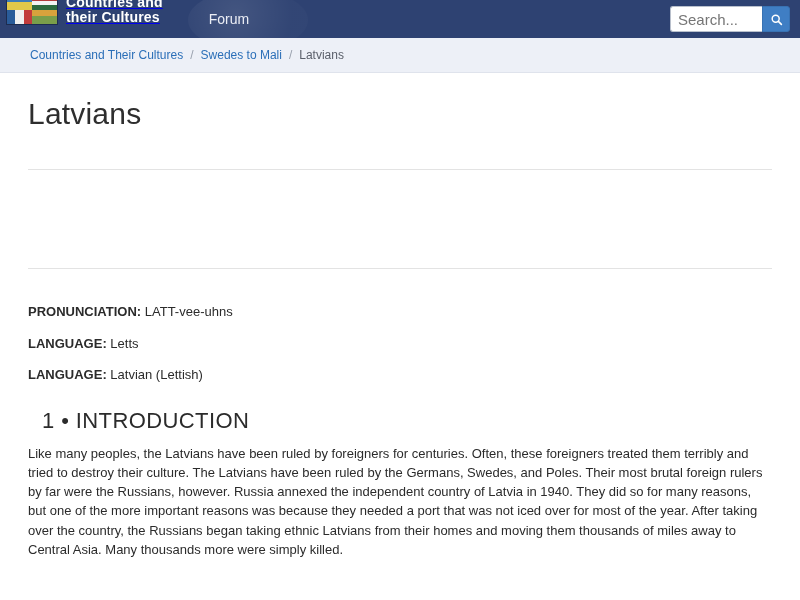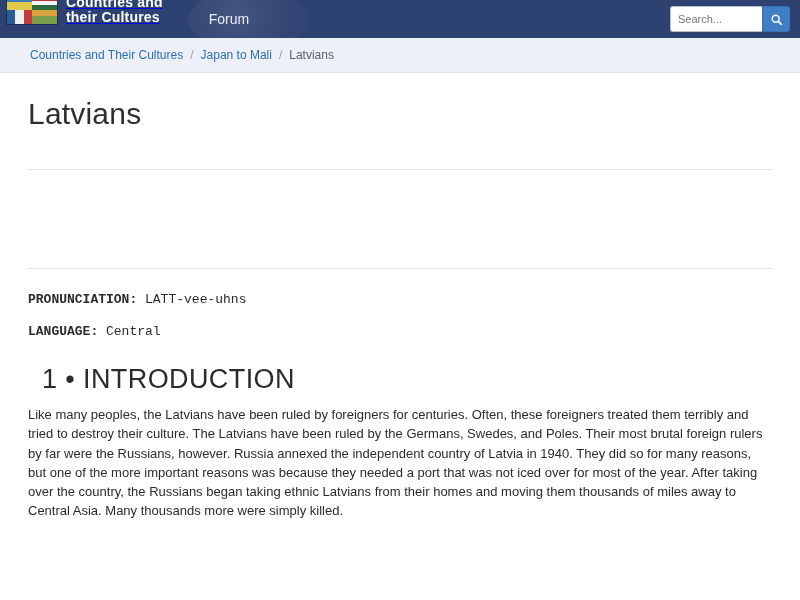--- a/index.html
+++ b/index.html
@@ -76,21 +76,21 @@
     display: flex;
     height: 26px;
   }
   .search-input {
     width: 92px;
     height: 26px;
     border: 1px solid #b9c0cc;
     border-right: none;
     border-radius: 3px 0 0 3px;
     padding: 0 7px;
-    font-size: 11px;
+    font-size: 15px;
     color: #555;
     outline: none;
     background: #fff;
     font-family: "Liberation Sans", sans-serif;
   }
   .search-btn {
     width: 28px; height: 26px;
     background: #3f7ec4;
     border: 1px solid #3872b3;
     border-radius: 0 3px 3px 0;
@@ -134,32 +134,31 @@
     letter-spacing: .2px;
   }
   .ad-slot {
     margin-top: 38px;
     height: 100px;
     border-top: 1px solid #e3e3e3;
     border-bottom: 1px solid #e3e3e3;
     margin-bottom: 0;
   }
   .facts {
-    margin-top: 22px;
-    font-family: Liberation Mono, monospace;
+    margin-top: 34px;
   }
   .fact {
     margin: 0 0 14px 0;
     font-size: 13px;
     color: #2b2b2b;
     line-height: 1.35;
   }
   .fact .k { font-weight: bold; }
   h2.section-heading {
-    font-size: 27px;
+    font-size: 22px;
     font-weight: normal;
     color: #2b2b2b;
     margin: 24px 0 10px 14px;
     letter-spacing: .4px;
   }
   p.body-text {
     font-size: 13px;
     line-height: 1.48;
     color: #2b2b2b;
     margin: 0 0 12px 0;
@@ -195,36 +194,39 @@
         <circle cx="7" cy="7" r="4.3" fill="none" stroke="#ffffff" stroke-width="1.8"></circle>
         <line x1="10.3" y1="10.3" x2="14" y2="14" stroke="#ffffff" stroke-width="2" stroke-linecap="round"></line>
       </svg>
     </div>
   </div>
 </div>
 
 <div class="breadcrumb-bar">
   <a class="crumb" href="#">Countries and Their Cultures</a>
   <span class="crumb-sep">/</span>
-  <a class="crumb" href="#">Japan to Mali</a>
+  <a class="crumb" href="#">Swedes to Mali</a>
   <span class="crumb-sep">/</span>
   <span class="crumb current">Latvians</span>
 </div>
 
 <div class="content">
   <h1 class="page-title">Latvians</h1>
 
   <div class="ad-slot"></div>
 
   <div class="facts">
     <p class="fact">
       <span class="k">PRONUNCIATION:</span><span class="v"> LATT-vee-uhns</span>
     </p>
     <p class="fact">
-      <span class="k">LANGUAGE:</span><span class="v"> Central</span>
+      <span class="k">LANGUAGE:</span><span class="v"> Letts</span>
+    </p>
+    <p class="fact">
+      <span class="k">LANGUAGE:</span><span class="v"> Latvian (Lettish)</span>
     </p>
   </div>
 
   <h2 class="section-heading">1 • INTRODUCTION</h2>
 
   <p class="body-text">Like many peoples, the Latvians have been ruled by foreigners for centuries. Often, these foreigners treated them terribly and tried to destroy their culture. The Latvians have been ruled by the Germans, Swedes, and Poles. Their most brutal foreign rulers by far were the Russians, however. Russia annexed the independent country of Latvia in 1940. They did so for many reasons, but one of the more important reasons was because they needed a port that was not iced over for most of the year. After taking over the country, the Russians began taking ethnic Latvians from their homes and moving them thousands of miles away to Central Asia. Many thousands more were simply killed.</p>
 
 </div>
 
 </body></html>

